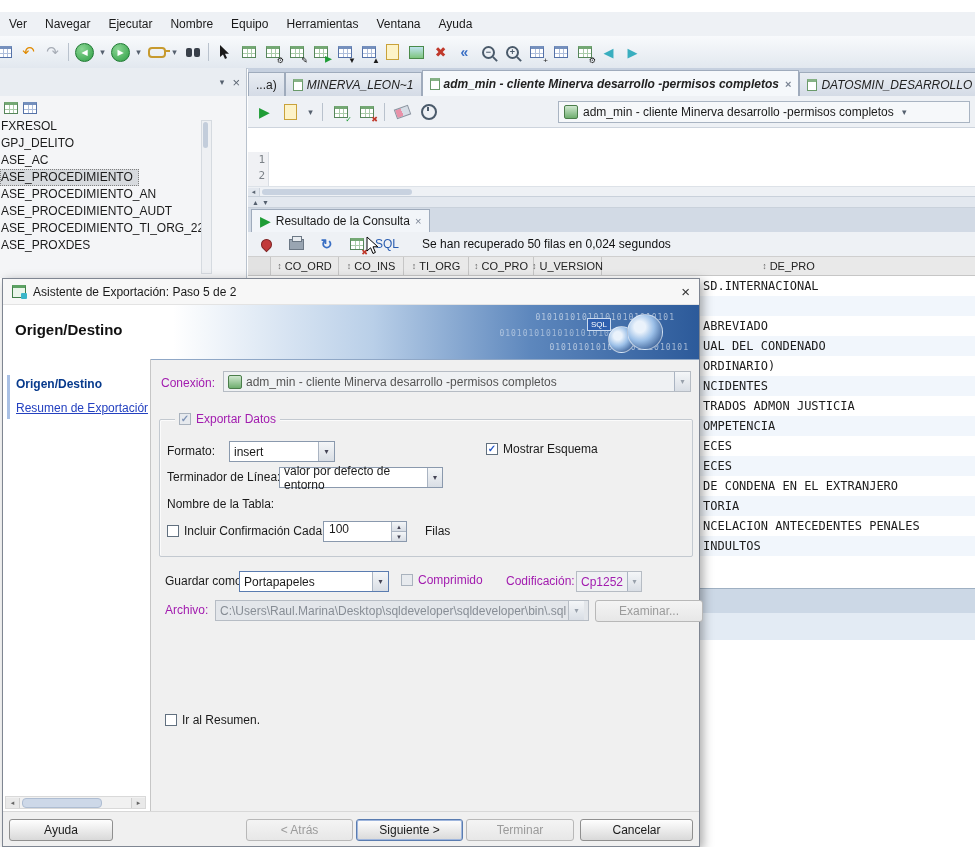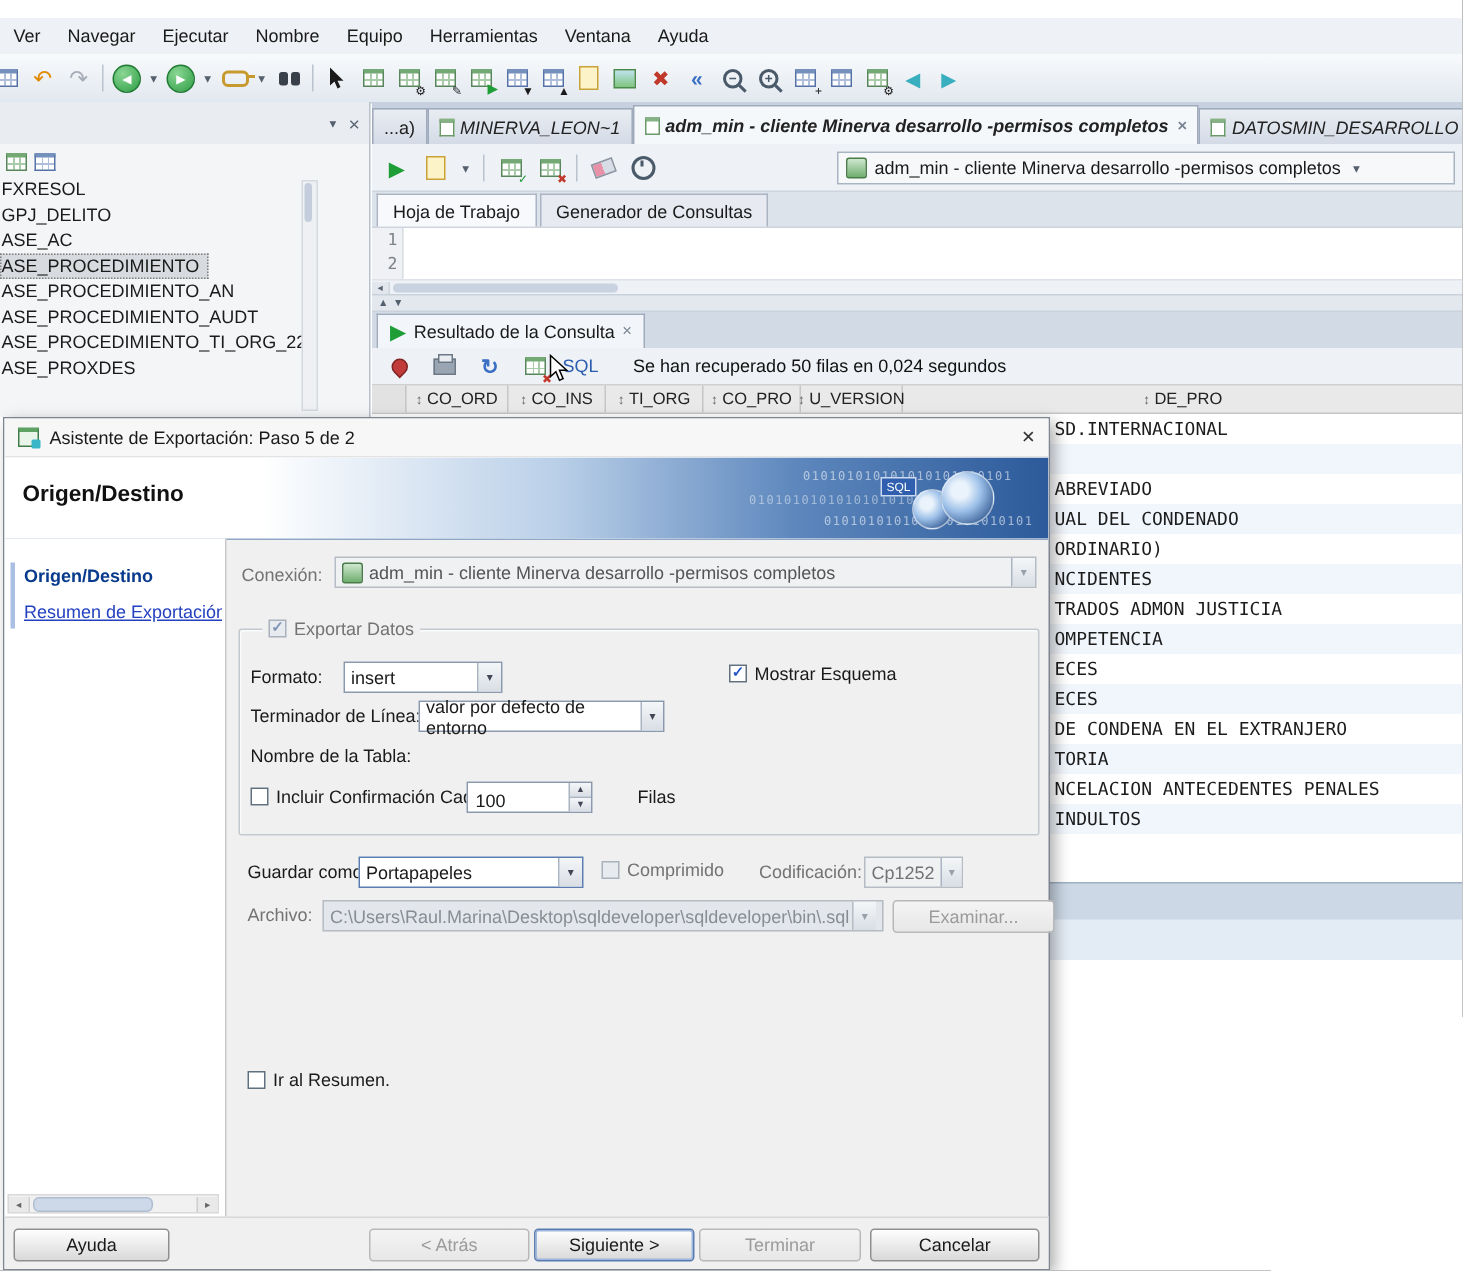--- a/index.html
+++ b/index.html
@@ -138,37 +138,37 @@
   .dlg-nav{position:absolute;left:0;top:80px;width:148px;bottom:34px;background:#fff;border-right:1px solid #c6c6c6;box-sizing:border-box;}
   .nav-edge{position:absolute;left:4px;top:16px;width:3px;height:44px;background:#a9c0e4;}
   .nav-step1{position:absolute;left:13px;top:18px;font-weight:bold;color:#073a8c;white-space:nowrap;}
   .nav-step2{position:absolute;left:13px;top:42px;color:#2441c0;text-decoration:underline;white-space:nowrap;max-width:132px;overflow:hidden;}
   .dlg-nav-hscroll{position:absolute;left:2px;right:4px;bottom:3px;height:13px;background:#f1f1f1;border:1px solid #d9d9d9;display:flex;align-items:center;box-sizing:border-box;}
   .hsb{width:13px;height:10px;display:flex;align-items:center;justify-content:center;font-size:7px;color:#666;background:#e9e9e9;border-right:1px solid #cfcfcf;}
   .hsb.r{margin-left:auto;border-left:1px solid #cfcfcf;border-right:none;}
   .dlg-hthumb{height:8px;width:78px;background:#cdd8e8;border:1px solid #aebdd2;border-radius:4px;margin-left:2px;}
 
   .f-label{position:absolute;white-space:nowrap;}
-  .dis{color:#737373;text-align:right;}
+  .dis{color:#a21caf;text-align:right;}
   .combo{position:absolute;height:21px;background:#fff;border:1px solid #8a99ad;display:flex;align-items:center;gap:4px;
     padding-left:4px;box-sizing:border-box;font-size:12px;}
   .combo .cb-btn{margin-left:auto;width:15px;align-self:stretch;display:flex;align-items:center;justify-content:center;
     font-size:8px;color:#445;background:linear-gradient(#f4f6f8,#d9dee5);border-left:1px solid #aab4c2;}
   .combo.discb{background:#eff1f3;color:#555;border-color:#b6bcc4;}
   .combo.discb .cb-btn{color:#98a0ab;}
   .combo.focus{border-color:#5a7cb0;}
   .field{position:absolute;height:21px;background:#fff;border:1px solid #8a99ad;display:flex;align-items:center;padding:0 4px;box-sizing:border-box;white-space:nowrap;overflow:hidden;}
   .field.disf{background:#e3e6ea;color:#878d95;border-color:#b6bcc4;justify-content:center;}
   .chk{position:absolute;display:flex;align-items:center;gap:5px;white-space:nowrap;}
   .chk .box{width:12px;height:12px;box-sizing:border-box;background:#fff;border:1px solid #61707f;display:flex;align-items:center;justify-content:center;
     font-size:10px;font-weight:bold;color:#2457c5;line-height:1;}
   .chk.disabled .box{background:#e7eaee;border-color:#a9b2bd;color:#7e93b5;}
   .group{position:absolute;border:1px solid #c3c9d0;border-radius:2px;box-shadow:inset 1px 1px 0 #fbfbfb;}
   .legend{position:absolute;display:flex;align-items:center;gap:5px;background:#f0f0f0;padding:0 4px;}
-  .spinner{position:absolute;height:21px;background:#fff;border:1px solid #8a99ad;display:flex;align-items:flex-end;padding-left:5px;box-sizing:border-box;}
+  .spinner{position:absolute;height:21px;background:#fff;border:1px solid #8a99ad;display:flex;align-items:flex-start;padding-left:5px;box-sizing:border-box;margin-left:12px;}
   .spin-btns{margin-left:auto;width:14px;align-self:stretch;display:flex;flex-direction:column;border-left:1px solid #aab4c2;}
   .spin-btns span{flex:1;display:flex;align-items:center;justify-content:center;font-size:6px;color:#445;background:linear-gradient(#f4f6f8,#d9dee5);}
   .spin-btns span:first-child{border-bottom:1px solid #aab4c2;}
   .btn{position:absolute;height:22px;display:flex;align-items:center;justify-content:center;border:1px solid #8f8f8f;border-radius:3px;
     background:linear-gradient(#fefefe,#d9d9d9);color:#1a1a1a;box-sizing:border-box;}
   .btn.disb{color:#9b9b9b;border-color:#b8b8b8;background:linear-gradient(#f4f4f4,#e7e7e7);}
   .btn.primary{border-color:#5a7cb0;box-shadow:inset 0 0 0 1px #9fb6dd;}
   .dlg-btnbar{position:absolute;left:0;right:0;bottom:0;height:34px;border-top:1px solid #d8d8d8;background:#f0f0f0;}
 
   .cursor{position:absolute;left:366px;top:236px;z-index:60;}
@@ -352,24 +352,20 @@
     <span class="tbi">
         <span class="clock"></span>
       </span>
     <div class="conn-combo">
       <span class="conndb"></span>
       <span class="txt">adm_min - cliente Minerva desarrollo -permisos completos</span>
       <span class="ddg">▾</span>
     </div>
   </div>
 
-  <div class="ws-tabs">
-    <div class="ws-tab active">Hoja de Trabajo</div>
-    <div class="ws-tab">Generador de Consultas</div>
-  </div>
 
   <div class="editor">
     <div class="gutter">
       <div>1</div>
       <div>2</div>
     </div>
     <div class="code">
       
     <span class="tok kw">select</span><span class="tok pl"> </span><span class="tok st">*</span><span class="tok pl"> </span><span class="tok kw">from</span><span class="tok pl"> clase_procedimiento </span><span class="tok kw">where</span><span class="tok pl"> CO_ORD = </span><span class="tok st">'2'</span><span class="tok pl"> </span><span class="tok kw">AND</span><span class="tok pl"> CO_INS </span><span class="tok kw">IN</span><span class="tok pl"> (</span><span class="tok st">'1'</span><span class="tok pl">, </span><span class="tok st">'2'</span><span class="tok pl">) </span><span class="tok kw">AND</span><span class="tok pl"> TI_ORG = </span><span class="tok st">'22'</span></div>
     <div class="ed-hscroll">

